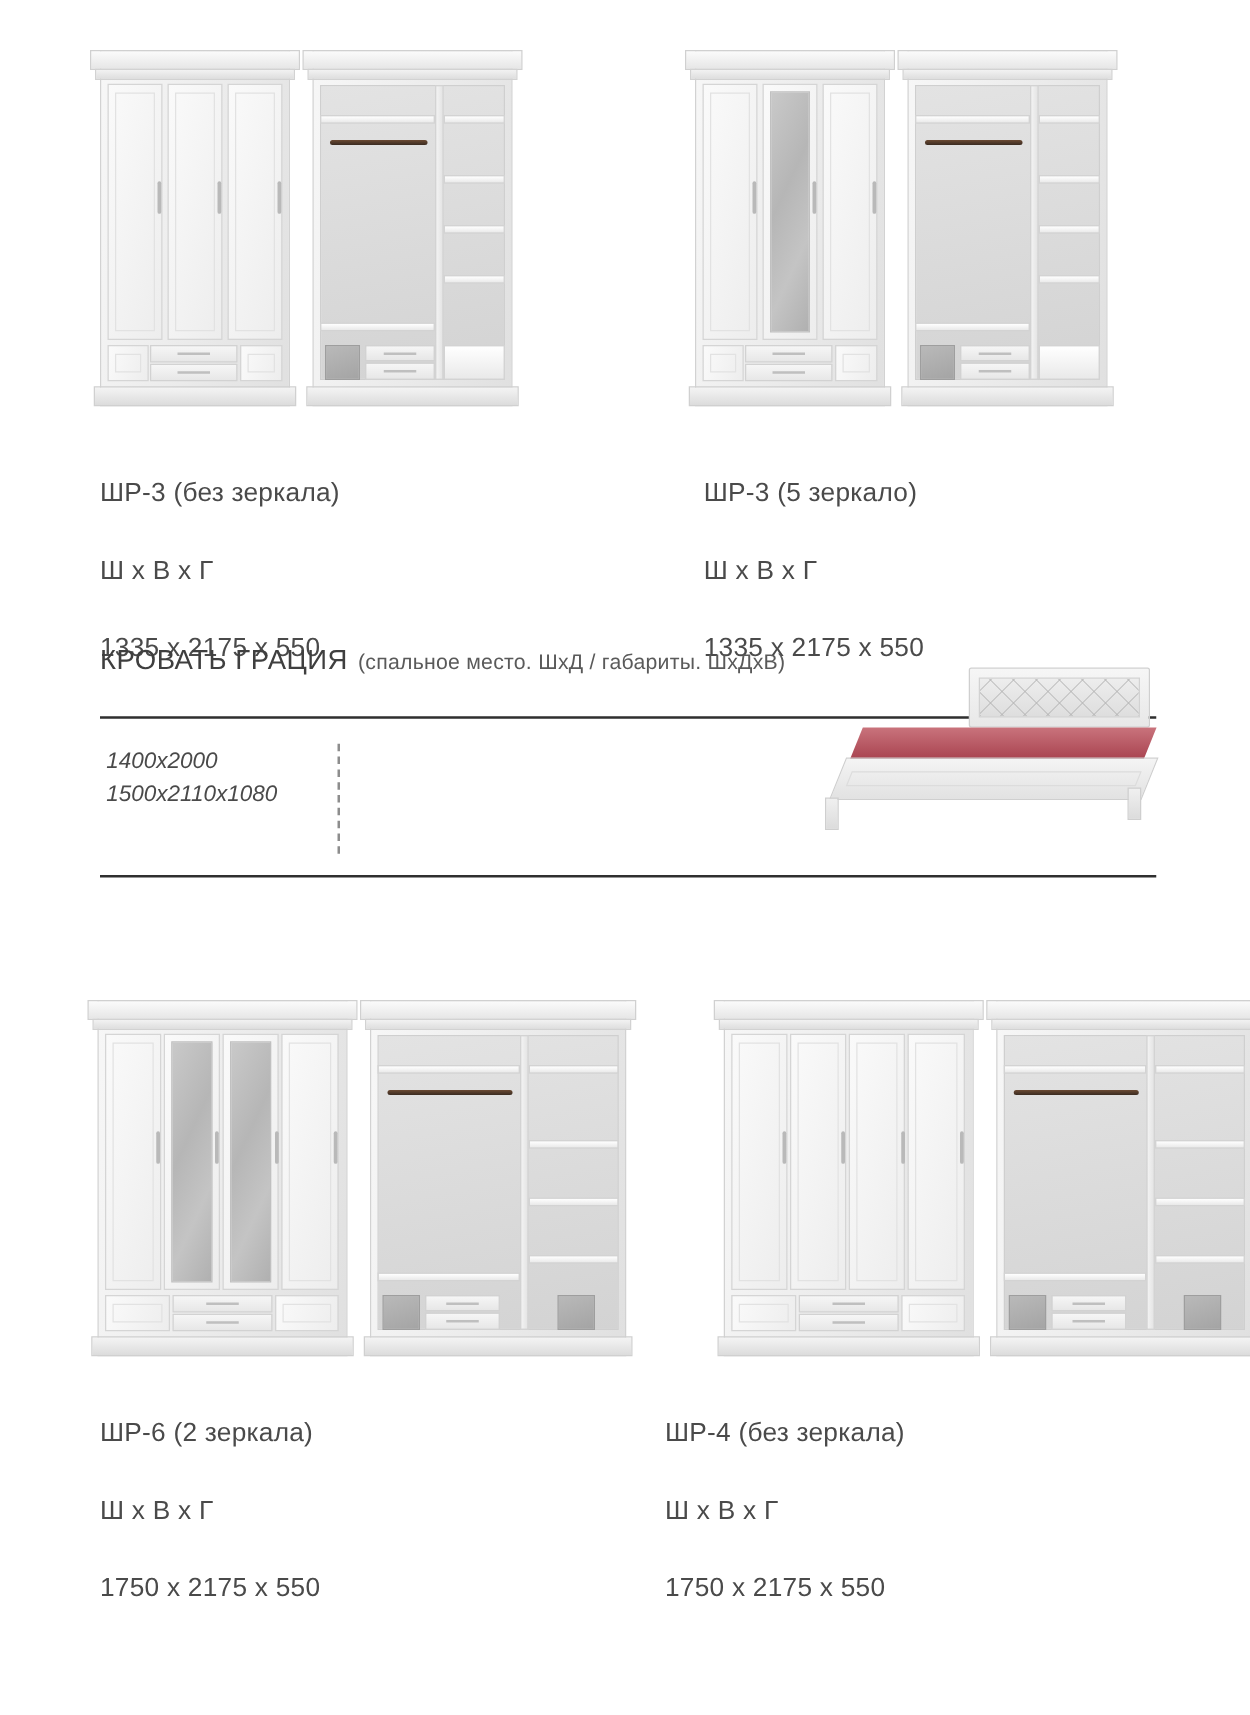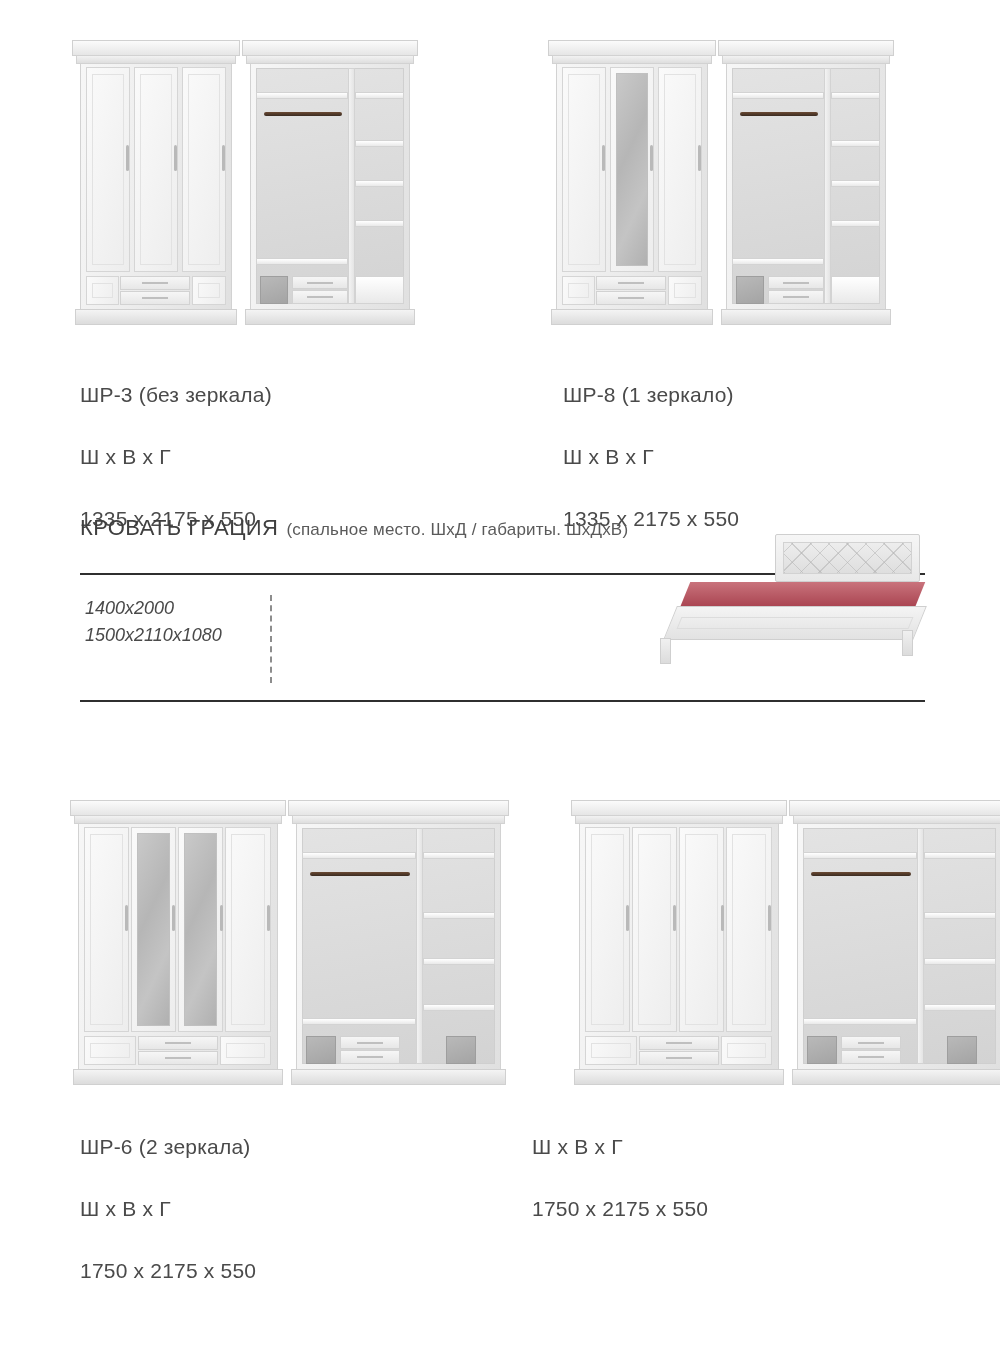--- a/index.html
+++ b/index.html
@@ -355,21 +355,21 @@
     </div>
   </div>
 
   <div class="caption" style="left:80px; top:348px;">
     <span class="ttl">ШР-3 (без зеркала)</span>
     <span class="sub">Ш х В х Г</span>
     <span class="dims">1335 x 2175 x 550</span>
   </div>
 
   <div class="caption" style="left:563px; top:348px;">
-    <span class="ttl">ШР-8 (1 зеркало)</span>
+    <span class="ttl">ШР-3 (5 зеркало)</span>
     <span class="sub">Ш х В х Г</span>
     <span class="dims">1335 x 2175 x 550</span>
   </div>
 
   <div class="bed-block">
     <div class="bed-head">
       <span class="bh-main">КРОВАТЬ ГРАЦИЯ</span>
       <span class="bh-note" style="margin-left:8px;">(спальное место. ШхД / габариты. ШхДхВ)</span>
     </div>
 
@@ -479,18 +479,19 @@
     </div>
   </div>
 
   <div class="caption" style="left:80px; top:1100px;">
     <span class="ttl">ШР-6 (2 зеркала)</span>
     <span class="sub">Ш х В х Г</span>
     <span class="dims">1750 x 2175 x 550</span>
   </div>
 
   <div class="caption" style="left:532px; top:1100px;">
+    <span class="ttl">ШР-4 (без зеркала)</span>
     <span class="sub">Ш х В х Г</span>
     <span class="dims">1750 x 2175 x 550</span>
   </div>
 
 
 </div>
 
 </body></html>

